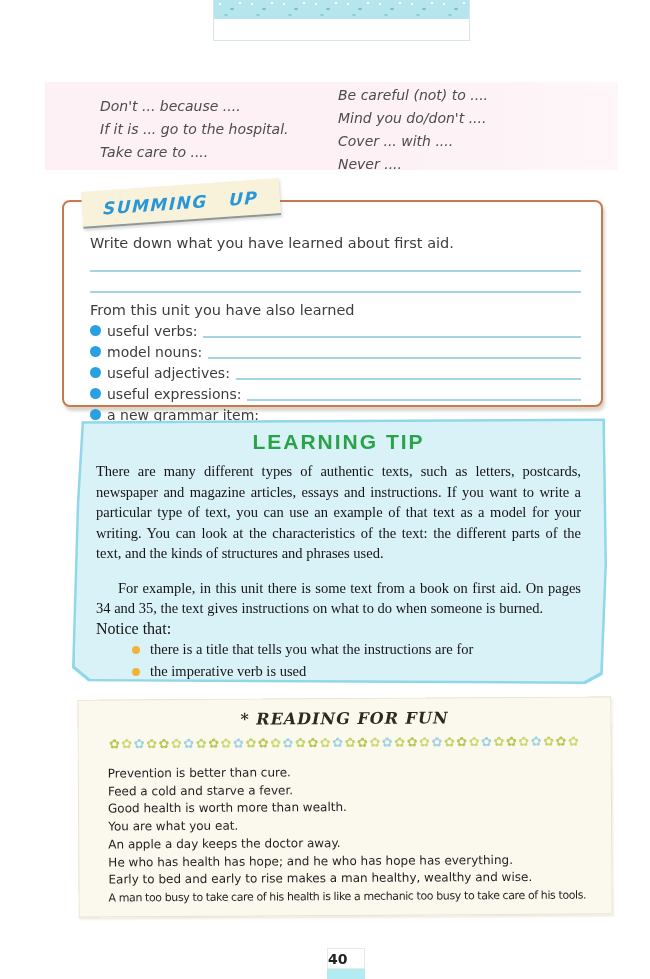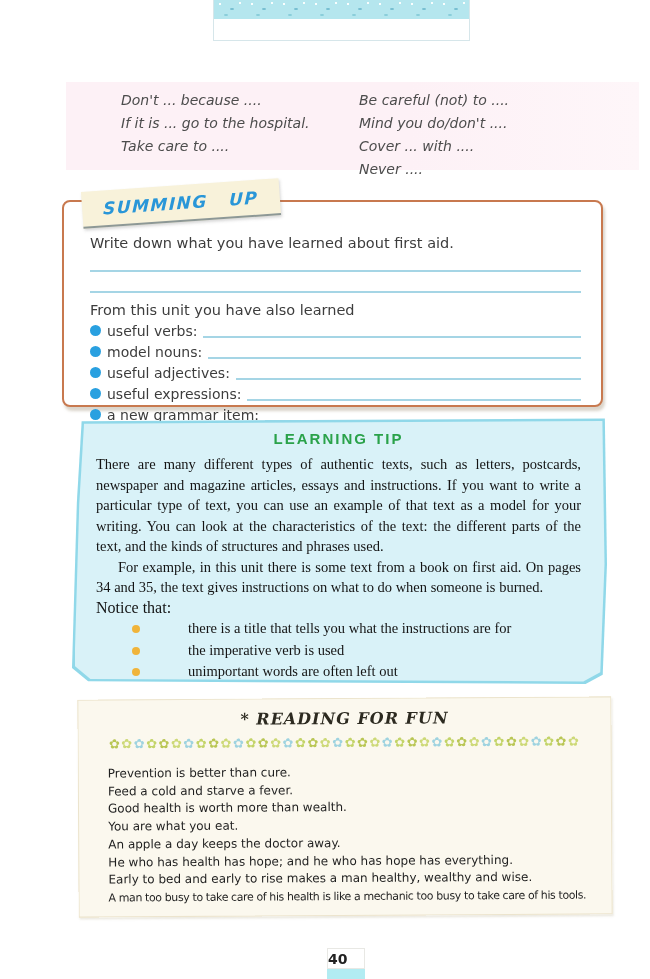--- a/index.html
+++ b/index.html
@@ -21,23 +21,23 @@
     background-image:
       radial-gradient(ellipse 3px 2px at 6px 4px, rgba(255,255,255,.95) 40%, transparent 55%),
       radial-gradient(ellipse 4px 2px at 18px 9px, rgba(110,185,205,.85) 40%, transparent 55%),
       radial-gradient(ellipse 3px 2px at 26px 3px, rgba(255,255,255,.9) 40%, transparent 55%),
       radial-gradient(ellipse 4px 2px at 12px 15px, rgba(120,195,210,.7) 40%, transparent 55%);
     background-size:32px 19px;}
   .header-title{text-align:center;font-style:italic;font-size:14px;color:#57605f;
     padding-top:2px;letter-spacing:.5px;}
 
   
-  .phrases-box{position:absolute;left:66px;top:82px;width:573px;height:88px;
+  .phrases-box{position:absolute;left:45px;top:82px;width:573px;height:88px;
     background:linear-gradient(to right,var(--pink_bg) 60%,#fef6f9);display:flex;
-    padding:7px 0 0 55px;}
+    padding:7px 0 0 55px;align-items:center;}
   .phrase-col{list-style:none;font-style:italic;font-size:14px;color:#4c4c4c;}
   .phrase-col li{line-height:23px;white-space:nowrap;}
   .phrase-col.left{width:238px;}
 
   
   .summing-box{position:absolute;left:62px;top:200px;width:541px;height:207px;
     border:2px solid var(--orange_border);border-radius:8px;background:#fff;
     box-shadow:2px 4px 3px rgba(165,150,125,.4);}
   .summing-label{position:absolute;left:18px;top:-17px;width:198px;height:37px;
     background:var(--label_bg);transform:rotate(-4deg);
@@ -57,27 +57,27 @@
   .item-line{flex:1;border-bottom:2px solid var(--line_blue);height:15px;margin-left:6px;}
 
   
   .lt-outer{position:absolute;left:72px;top:418px;width:535px;height:266px;
     background:var(--tip_border);
     clip-path:polygon(1.8% 1.2%,99.6% 0.2%,100% 55%,99.2% 96.5%,96% 100%,3% 99%,0 94%,0.9% 32%);}
   .lt-inner{position:absolute;inset:2.5px;background:var(--tip_bg);
     clip-path:polygon(1.8% 1.2%,99.6% 0.2%,100% 55%,99.2% 96.5%,96% 100%,3% 99%,0 94%,0.9% 32%);}
   .lt-content{position:absolute;inset:0;padding:12px 26px 0 24px;
     font-family:"Liberation Serif",serif;color:#141414;}
-  .lt-title{text-align:center;color:var(--tip_green);font-weight:bold;font-size:15px;
+  .lt-title{text-align:center;color:var(--tip_green);font-weight:bold;font-size:21px;
     letter-spacing:2px;font-family:"Liberation Sans",sans-serif;margin-bottom:7px;}
   .lt-content p{font-size:14.5px;line-height:20.5px;text-align:justify;}
-  .lt-content p.indent{text-indent:22px;}
+  .lt-content p.indent{text-indent:22px;margin-top:14px;}
   .notice{font-size:16px;line-height:20.5px;}
   .lt-bullets{list-style:none;margin-left:36px;}
-  .lt-bullets li{display:flex;font-size:14.5px;line-height:21.5px;gap:38px;}
+  .lt-bullets li{display:flex;font-size:14.5px;line-height:21.5px;}
   .dot-o{width:8px;height:8px;border-radius:50%;background:var(--tip_bullet_orange);
     flex:0 0 8px;margin:7px 10px 0 0;}
 
   
   .reading-box{position:absolute;left:78px;top:698px;width:534px;height:218px;
     background:var(--cream_bg);transform:rotate(-0.35deg);
     box-shadow:inset 0 0 0 1px #ece4cd, 1px 2px 2px rgba(180,170,140,.25);}
   .rf-title{text-align:center;margin-top:11px;font-family:"DejaVu Serif",serif;
     font-weight:bold;font-style:italic;font-size:16px;letter-spacing:1px;color:#2c2a20;}
   .rf-divider{text-align:center;margin-top:6px;font-size:13px;letter-spacing:1.5px;

